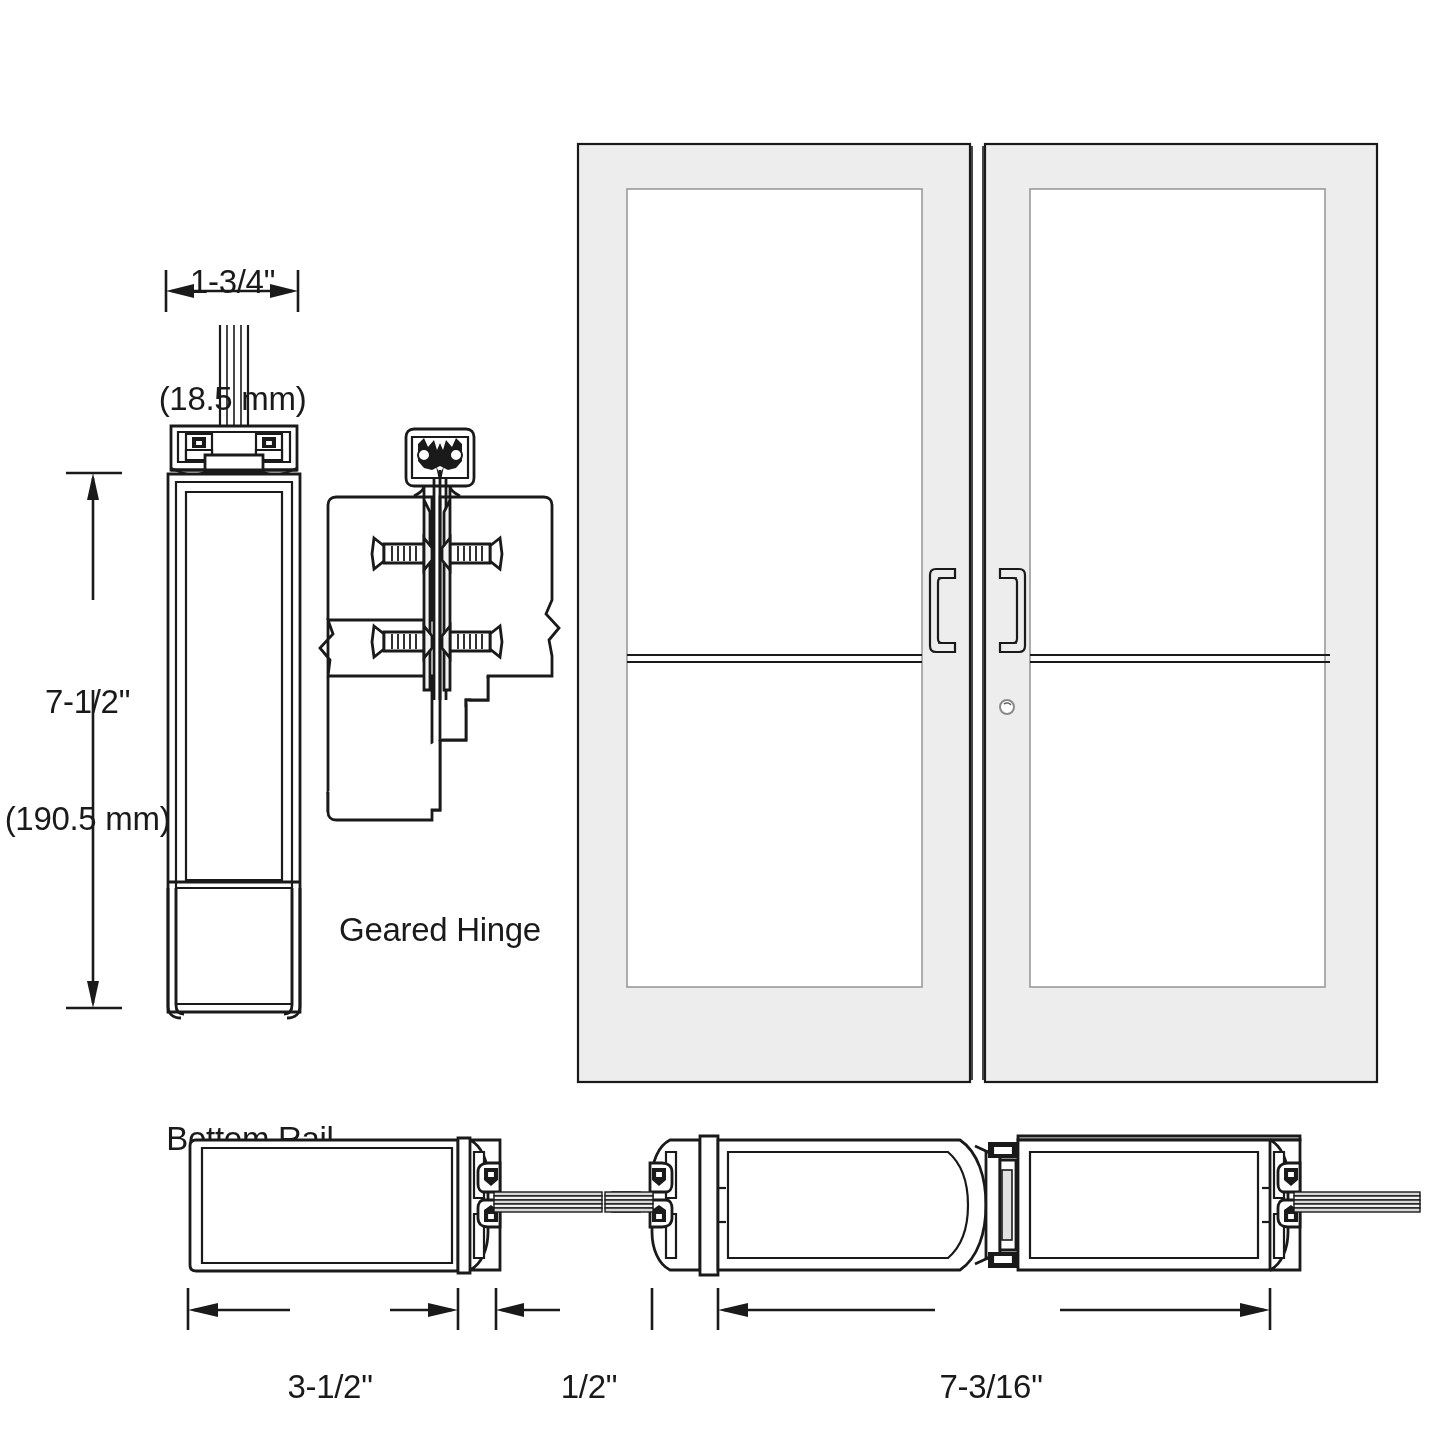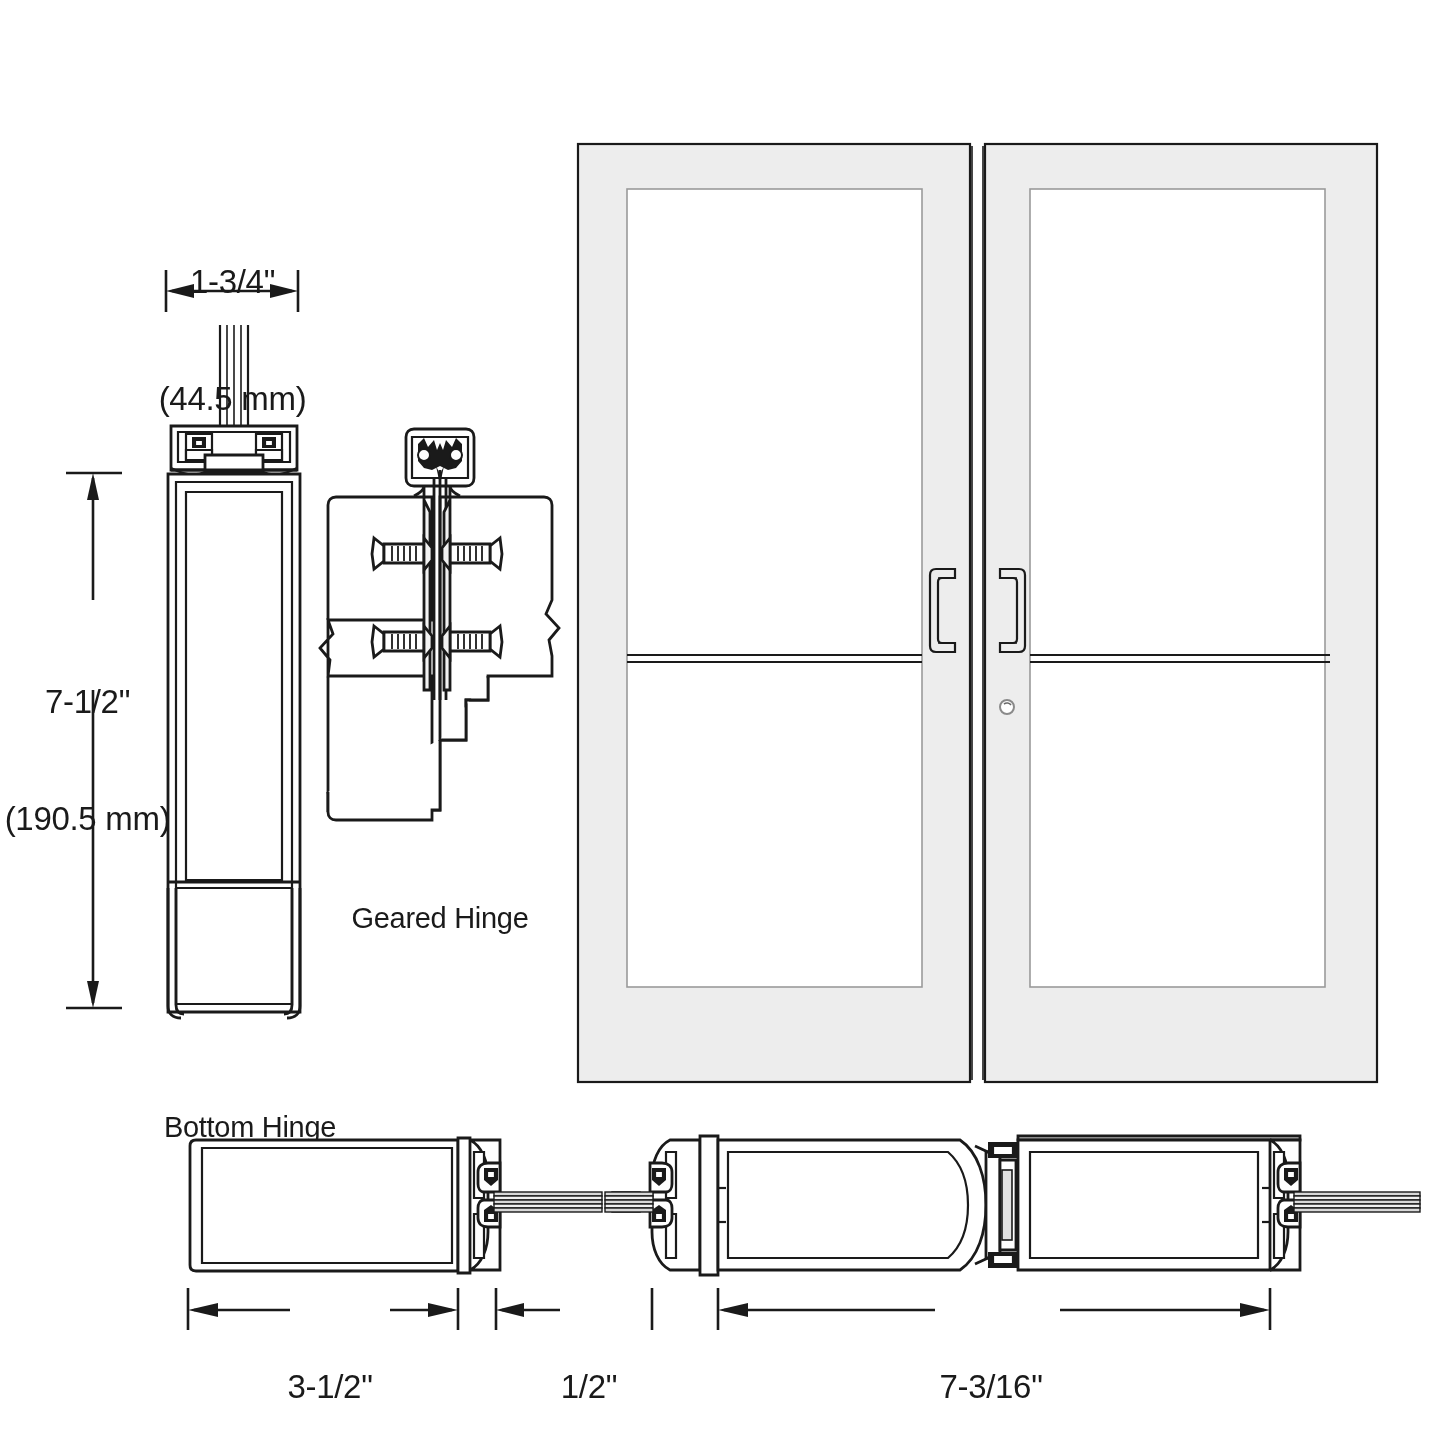--- a/index.html
+++ b/index.html
@@ -14,21 +14,21 @@
   .lbl{
     position:absolute;
     font-family:"Liberation Sans", sans-serif;
     color:#1a1a1a;
     white-space:pre;
     text-align:center;
     line-height:1.18;
     letter-spacing:-0.3px;
   }
   .dim-txt{font-size:33px;}
-  .cap-txt{font-size:29px;}
+  .cap-txt{font-size:33px;}
   svg{position:absolute;left:0;top:0;overflow:visible;}
   .ln{stroke:#1a1a1a;fill:none;}
   .thin{stroke-width:2.2;}
   .thin2{stroke-width:2.8;}
   .hair{stroke-width:1.6;}
   .dimline{stroke:#1a1a1a;stroke-width:2.6;fill:none;}
   .ext{stroke:#1a1a1a;stroke-width:2.6;fill:none;}
   .arw{fill:#1a1a1a;}
   .doorface{fill:#ededed;stroke:#1a1a1a;stroke-width:2.2;}
   .glass{fill:#ffffff;stroke:#9a9a9a;stroke-width:1.6;}
@@ -36,34 +36,34 @@
   .partg{fill:#f2f2f2;stroke:#1a1a1a;}
   .dark{fill:#1a1a1a;}
 </style>
 </head>
 <body>
 
 <div id="stage">
 
   <div class="lbl dim-txt" style="left:110px;top:185px;width:245px;">
     <div>1-3/4"</div>
-    <div>(44.5 mm)</div>
+    <div>(18.5 mm)</div>
   </div>
 
   <div class="lbl dim-txt" style="left:-5px;top:605px;width:185px;text-align:center;">
     <div>7-1/2"</div>
     <div>(190.5 mm)</div>
   </div>
 
   <div class="lbl cap-txt" style="left:310px;top:833px;width:260px;">
     <div>Geared Hinge</div>
   </div>
 
   <div class="lbl cap-txt" style="left:105px;top:1042px;width:290px;">
-    <div>Bottom Hinge</div>
+    <div>Bottom Rail</div>
   </div>
 
   <div class="lbl dim-txt" style="left:230px;top:1290px;width:200px;">
     <div>3-1/2"</div>
     
   </div>
 
   <div class="lbl dim-txt" style="left:491px;top:1290px;width:196px;">
     <div>1/2"</div>
     

